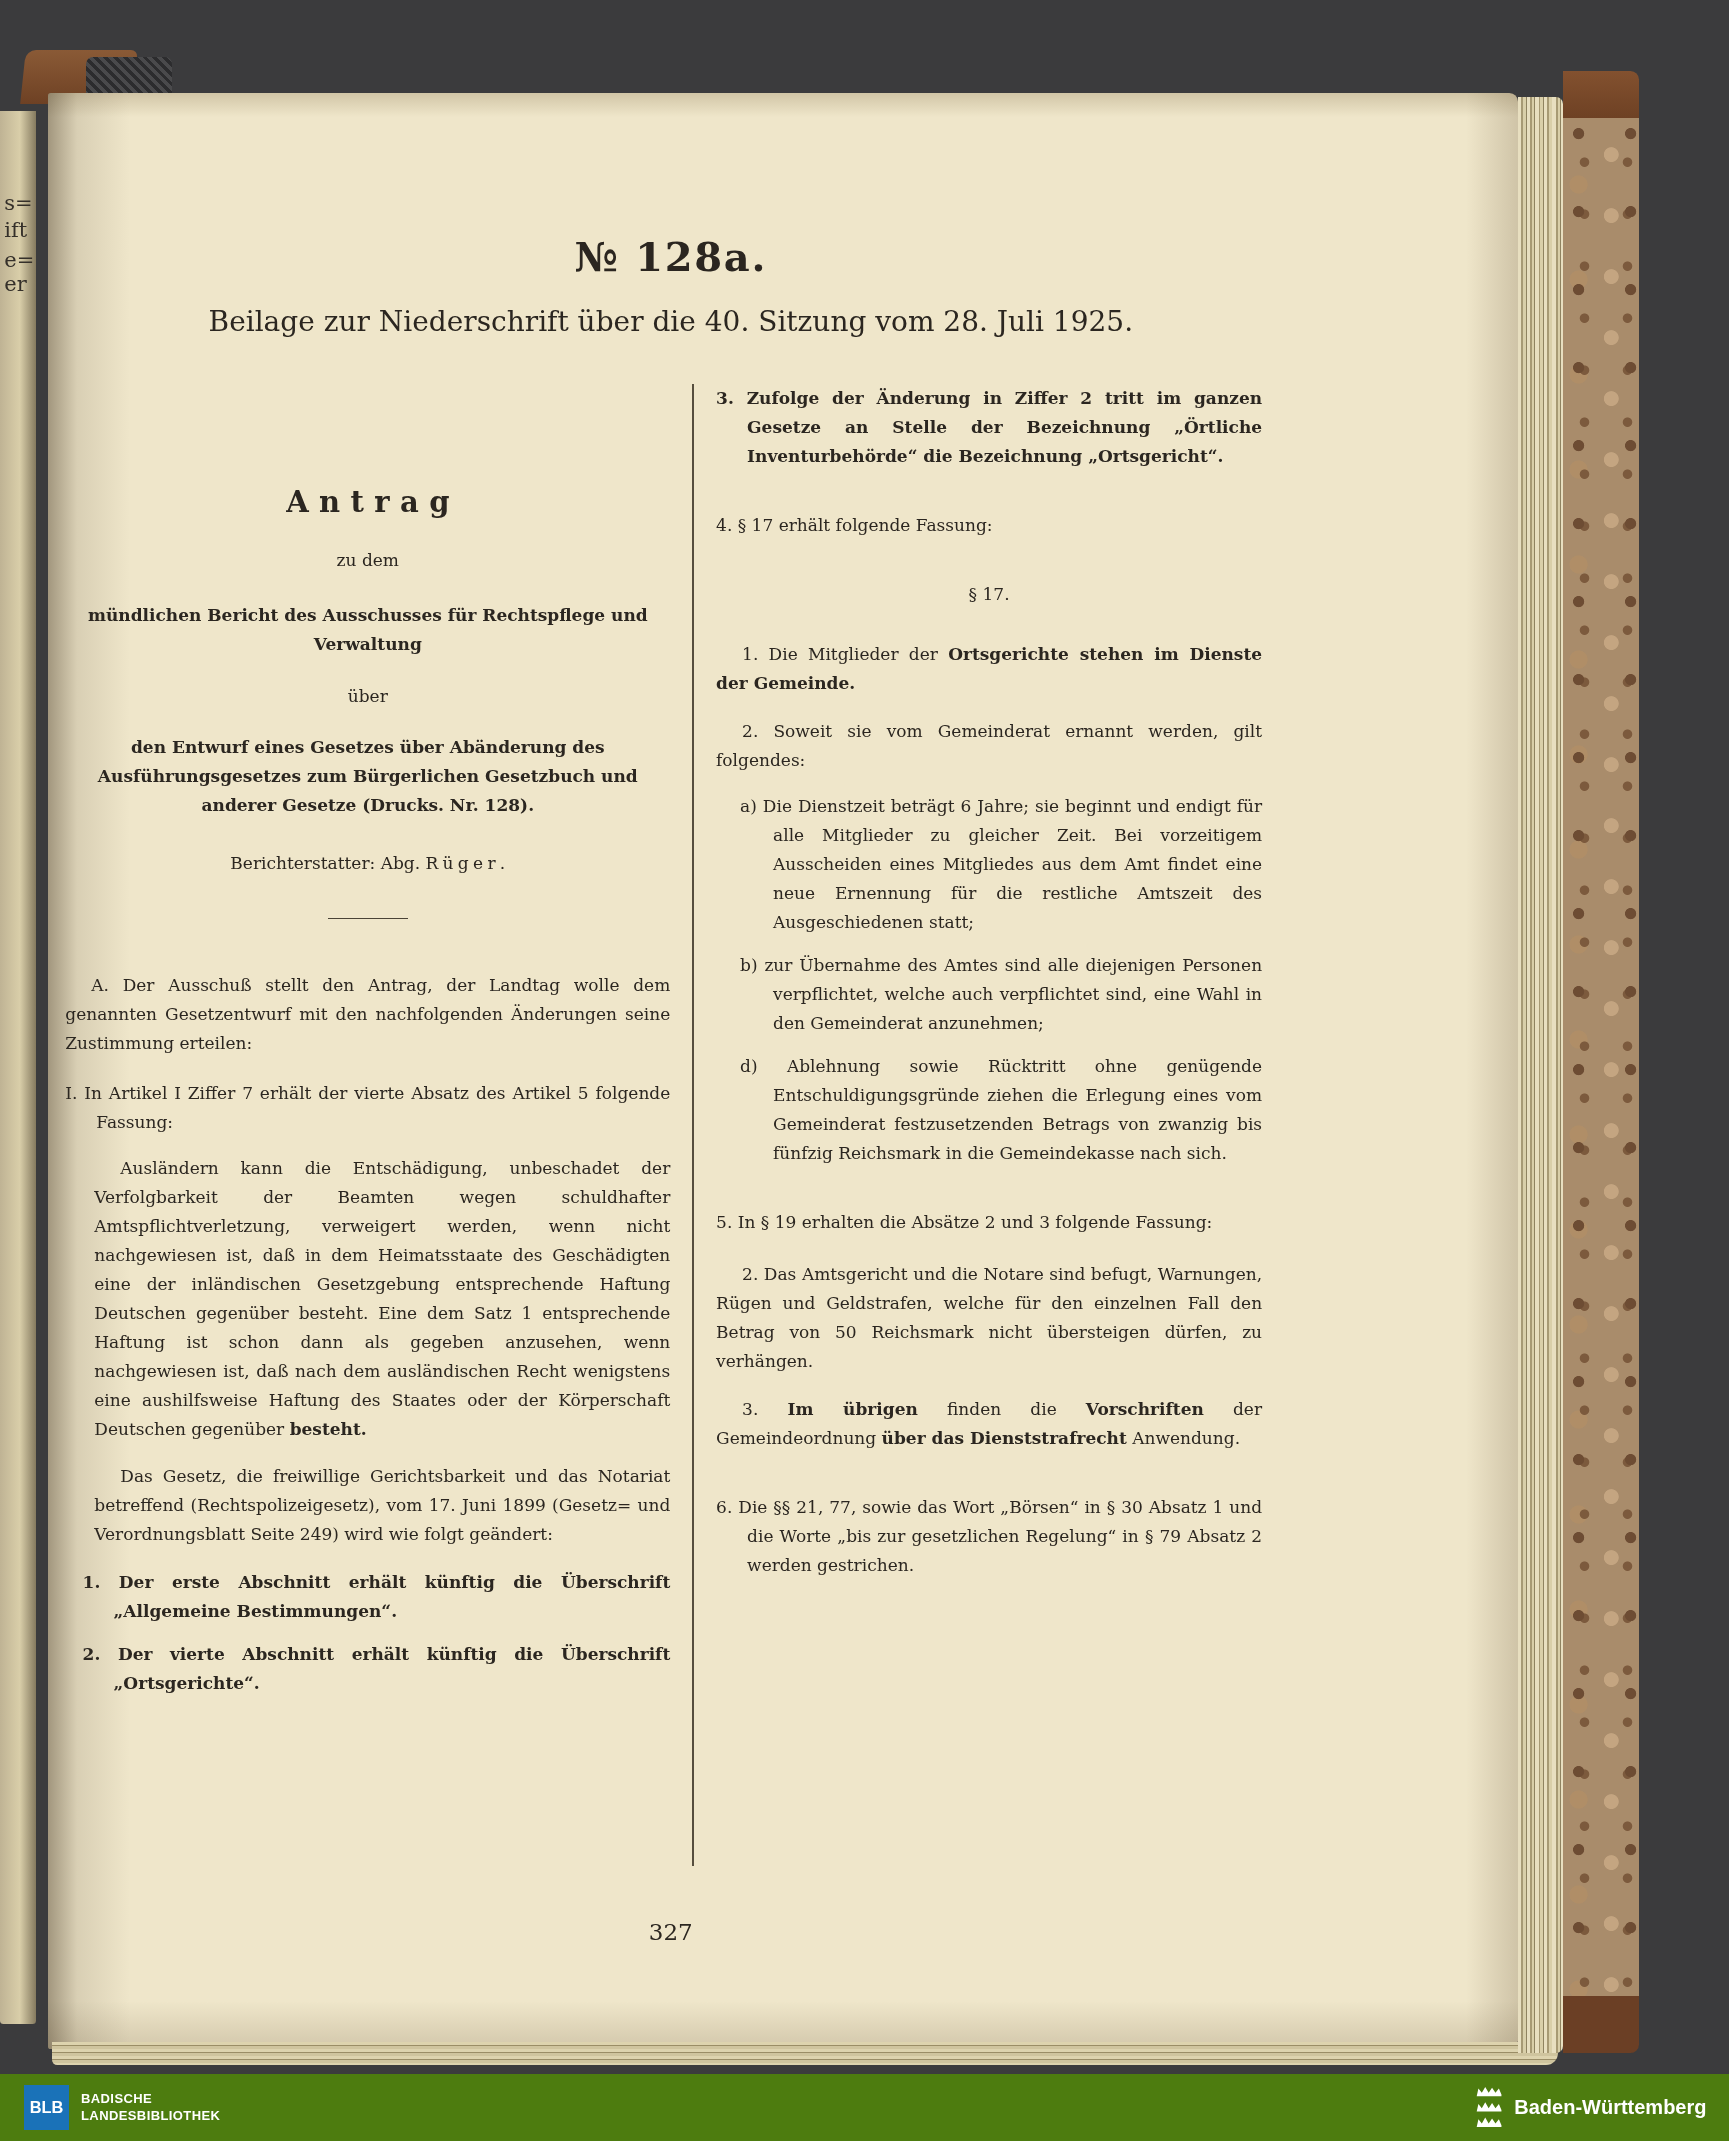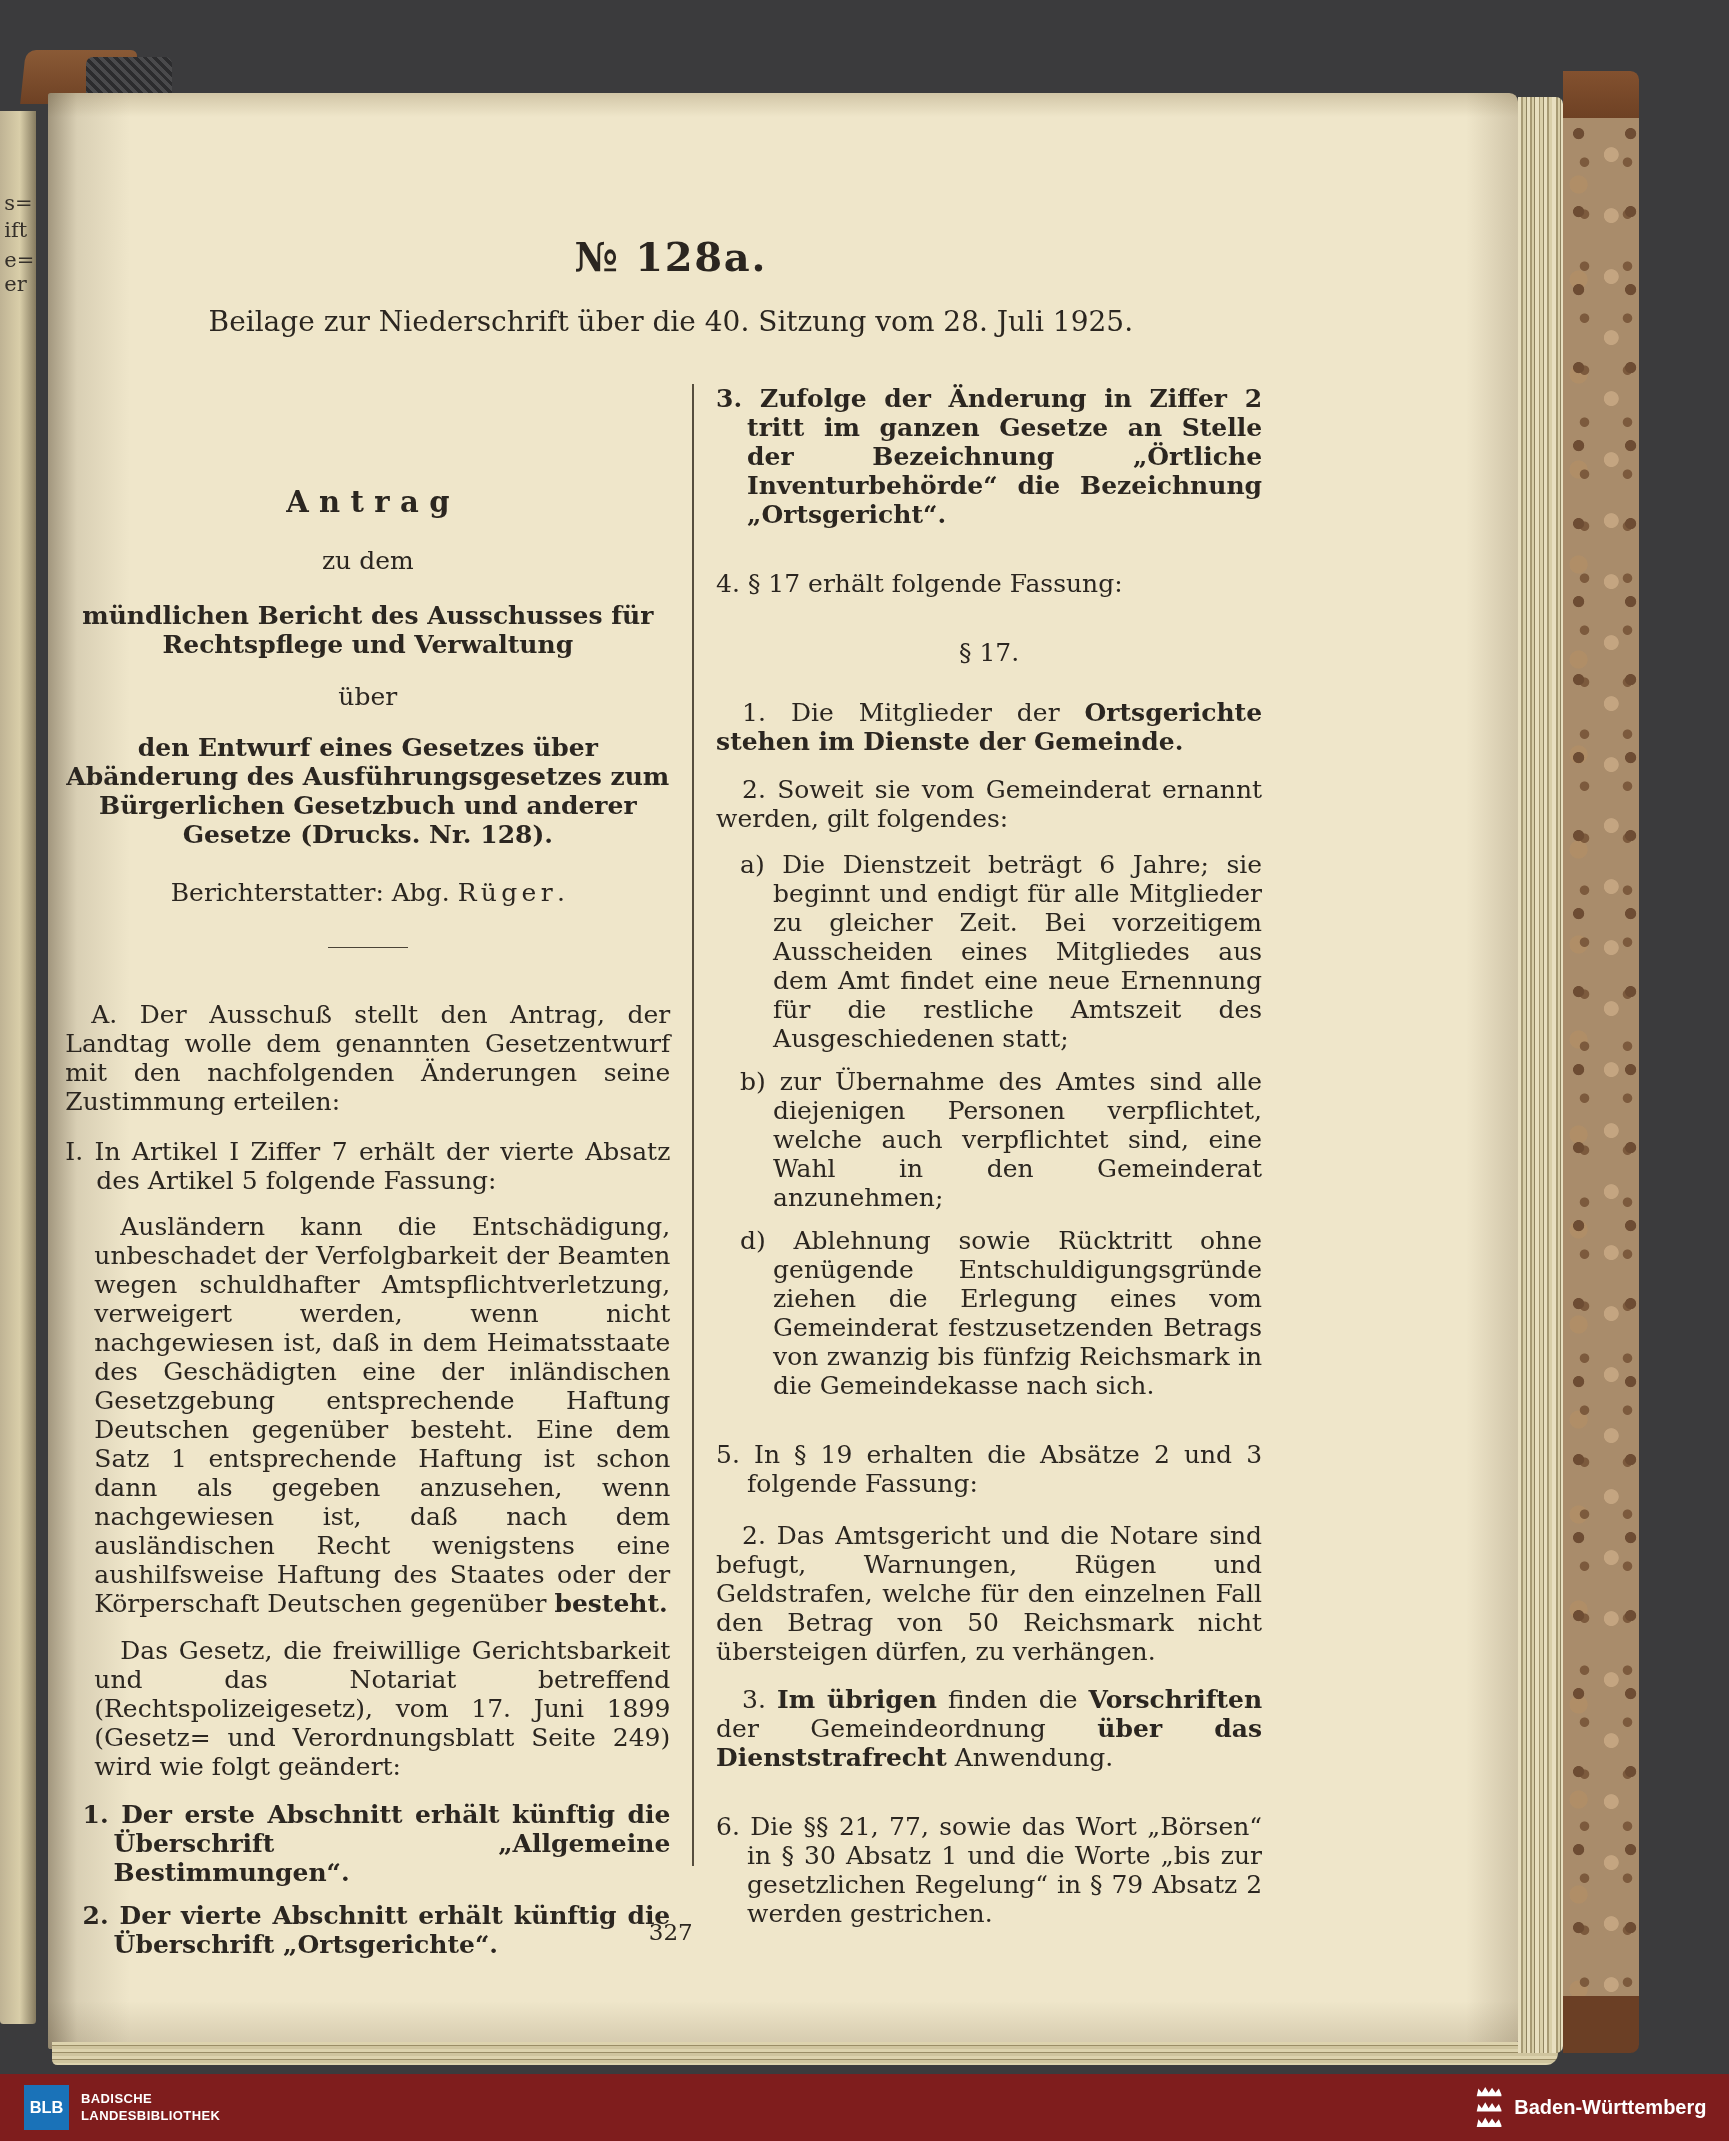--- a/index.html
+++ b/index.html
@@ -39,37 +39,37 @@
   .cover-leather-bottom{height:57px;background:linear-gradient(180deg,#6e4124,#5d3односед1e);background:#6b3f25;border-radius:0 0 8.6px 0;}
 
   
   .text-area{position:absolute;left:17.3px;top:140px;width:1211px;color:#2b2620;}
   .doc-number{text-align:center;font-size:40px;font-weight:bold;letter-spacing:1.7px;line-height:48px;}
   .doc-subtitle{text-align:center;font-size:28px;margin-top:26px;line-height:29px;}
   .columns{display:flex;margin-top:48px;}
   .col-left{width:605px;}
   .col-divider{width:1.7px;height:1482px;background:#564e3e;margin-left:21.6px;margin-right:22.5px;flex:none;}
   .col-right{width:546px;}
-  .para{margin:0;font-size:25px;line-height:29px;text-align:justify;}
+  .para{margin:0;font-size:17px;line-height:29px;text-align:justify;}
   .c{text-align:center;text-indent:0;}
   .b{font-weight:bold;}
   .h-antrag{font-size:29px;font-weight:bold;letter-spacing:10.4px;text-indent:10.4px;text-align:center;}
   .indent{text-indent:26px;}
   .quote{margin-left:29px;text-indent:26px;}
   .hang{padding-left:31px;text-indent:-31px;}
   .subitem{margin-left:24px;padding-left:33px;text-indent:-33px;}
   .ml20{margin-left:17.3px;}
   .small-rule{width:80px;height:0;border-top:1.7px solid #4a4336;margin:40px auto 0;}
   .mt16{margin-top:14px}.mt20{margin-top:17.3px}.mt22{margin-top:19px}.mt24{margin-top:21px}
   .mt26{margin-top:22.5px}.mt30{margin-top:26px}.mt34{margin-top:29px}.mt36{margin-top:31px}
   .mt40{margin-top:40px}.mt46{margin-top:40px}.mt60{margin-top:52px}.mt120{margin-top:104px}
   .page-num{position:absolute;left:17.3px;top:1826px;width:1211px;text-align:center;font-size:23px;color:#2b2620;}
 
   
-  .footer{position:absolute;left:0;top:2074px;width:1729px;height:67px;background:#7f1d1d;
+  .footer{position:absolute;left:0;top:2074px;width:1729px;height:67px;background:#4d7c0f;
     display:flex;align-items:center;font-family:"Liberation Sans", sans-serif;}
   .blb-logo{width:45px;height:45px;background:#1a72b8;margin-left:24px;flex:none;
     display:flex;align-items:center;justify-content:center;color:#fff;font-weight:bold;font-size:16.4px;}
   .blb-text{margin-left:12px;color:#fff;font-weight:bold;font-size:13px;line-height:1.3;letter-spacing:0.4px;}
   .bw{margin-left:auto;margin-right:22.5px;display:flex;align-items:center;gap:10.4px;}
   .bw-name{color:#fff;font-weight:bold;font-size:20px;}
 </style>
 </head>
 <body>
 

